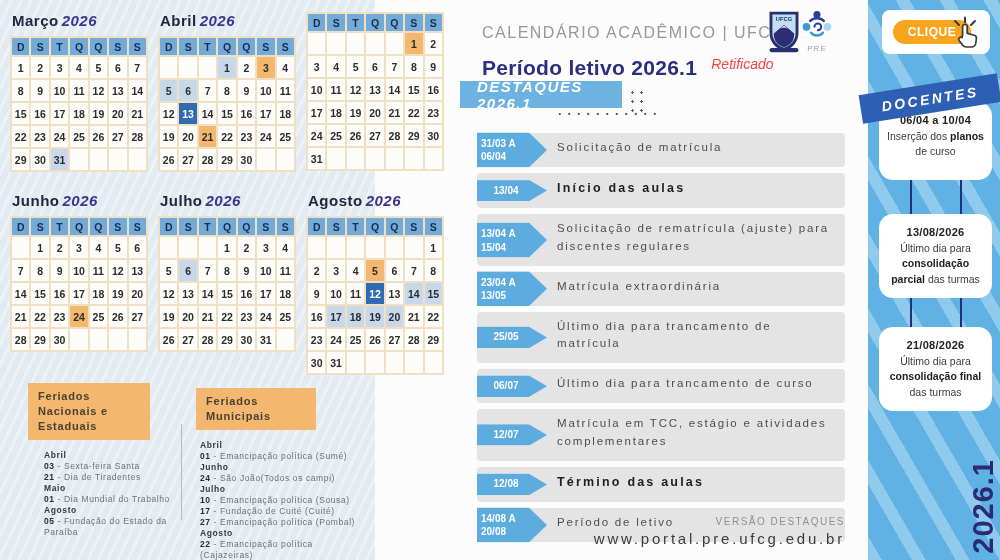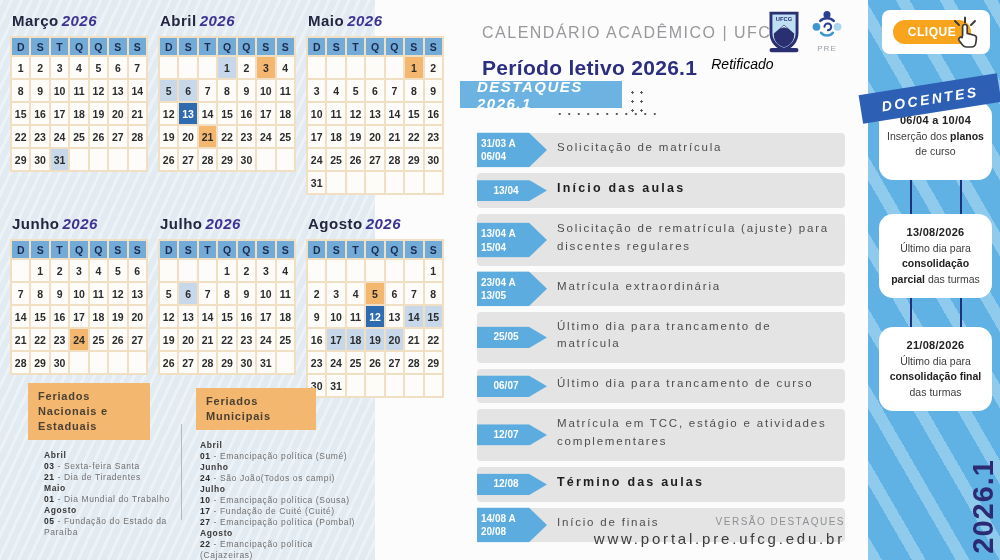--- a/index.html
+++ b/index.html
@@ -31,22 +31,22 @@
   .hol-body { margin-top:10px; font-size:8.5px; letter-spacing:.6px; line-height:11px; color:#707070; }
   .hol-body .mon { font-weight:800; color:#3a3a3a; }
   .hol-body b { color:#2e2e2e; }
   #hol-divider { position:absolute; left:181px; top:424px; width:1px; height:96px; background:#b6babf; }
 
   
   #middle { position:absolute; left:460px; top:0; width:408px; height:560px; background:#fcfcfc; }
   #kicker { position:absolute; left:22px; top:24px; font-size:16px; color:#96989b; letter-spacing:1.5px; }
   #title-row { position:absolute; left:22px; top:36px; display:flex; align-items:flex-start;margin-top:20px; }
   #main-title { font-size:21px; font-weight:800; color:#2c2f80; letter-spacing:.3px; }
-  #main-sub { font-size:14px; font-style:italic; color:#000000; margin-left:14px; }
-  #logos { position:absolute; left:308px; top:10px; display:flex; align-items:flex-end; gap:10px; }
+  #main-sub { font-size:14px; font-style:italic; color:#ef4444; margin-left:14px; }
+  #logos { position:absolute; left:308px; top:10px; display:flex; align-items:flex-end; }
   #pre-logo-wrap { text-align:center; }
   #pre-label { font-size:8px; color:#9aa0a6; letter-spacing:1px; margin-top:-2px; }
   #banner { position:absolute; left:0; top:81px; width:162px; height:27px; background:#6cb3e2;
     color:#fff; font-weight:800; font-size:15px; letter-spacing:1.5px; display:flex; align-items:center;
     padding-left:17px; font-style:italic; }
   .dots-grid { position:absolute; left:168px; top:88px; width:16px; height:25px;
     background-image:radial-gradient(circle, #5a5a5a 1.1px, transparent 1.4px); background-size:9px 9px; }
   .dots-row { position:absolute; left:95px; top:111px; width:102px; height:6px;
     background-image:radial-gradient(circle, #5a5a5a 1.1px, transparent 1.4px); background-size:9.5px 6px; }
 
@@ -184,21 +184,20 @@
             <div class="cell day">26</div>
             <div class="cell day">27</div>
             <div class="cell day">28</div>
             <div class="cell day">29</div>
             <div class="cell day">30</div>
             <div class="cell day"></div>
             <div class="cell day"></div>
           </div>
         </div>
         <div class="calendar">
-          <div class="cal-title"><span class="cal-month">Maio</span><span class="cal-year">2026</span></div>
           <div class="cal-grid">
             <div class="cell hdr">D</div>
             <div class="cell hdr">S</div>
             <div class="cell hdr">T</div>
             <div class="cell hdr">Q</div>
             <div class="cell hdr">Q</div>
             <div class="cell hdr">S</div>
             <div class="cell hdr">S</div>
             <div class="cell day"></div>
             <div class="cell day"></div>
@@ -483,21 +482,21 @@
         </div>
         <div class="t-row">
           <div class="t-bar">Matrícula em TCC, estágio e atividades complementares</div>
           <div class="t-arrow">12/07</div>
         </div>
         <div class="t-row bold">
           <div class="t-bar">Término das aulas</div>
           <div class="t-arrow">12/08</div>
         </div>
         <div class="t-row">
-          <div class="t-bar">Início de finais</div>
+          <div class="t-bar">Período de letivo</div>
           <div class="t-arrow">14/08 A 20/08</div>
         </div>
       </div>
 
     <div id="footer">
       <div id="footer-small">VERSÃO DESTAQUES</div>
       <div id="footer-url">www.portal.pre.ufcg.edu.br</div>
     </div>
   </div>
 

